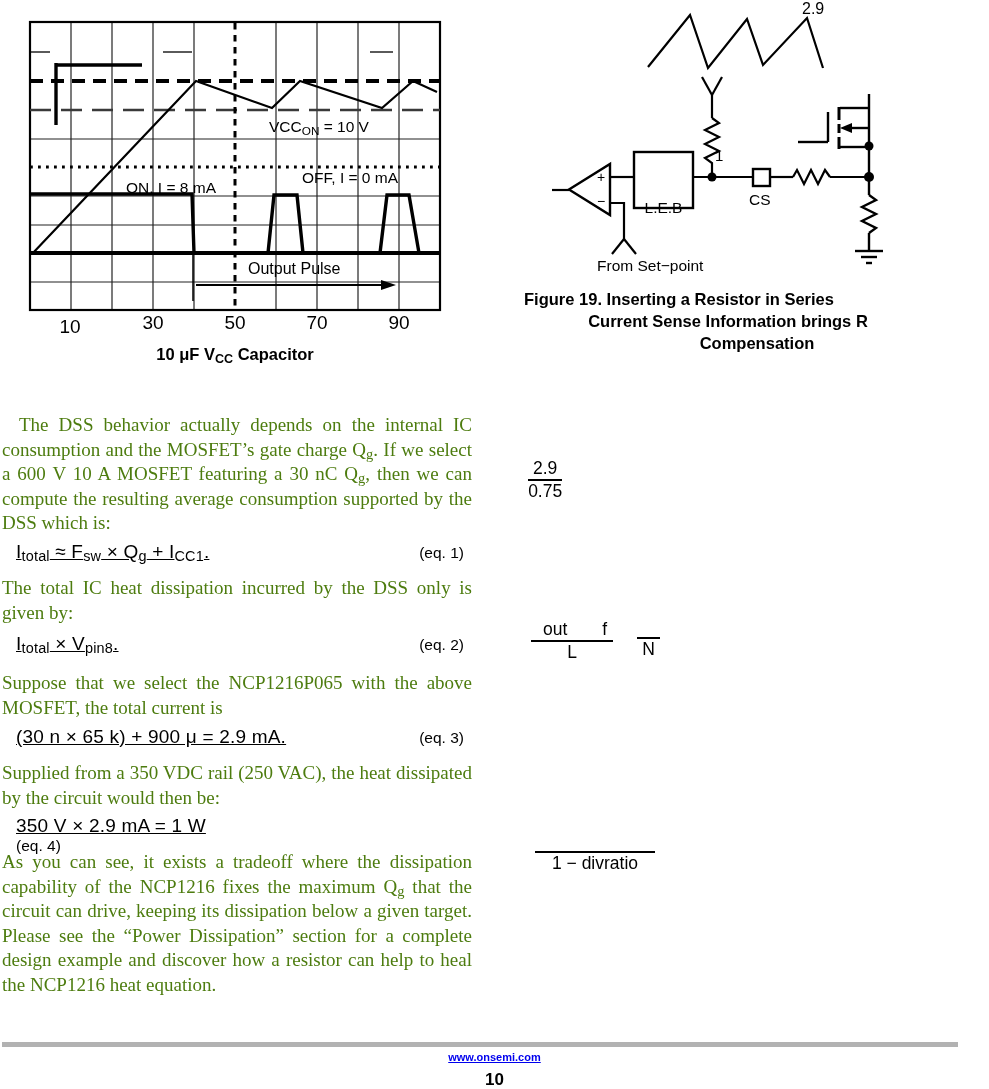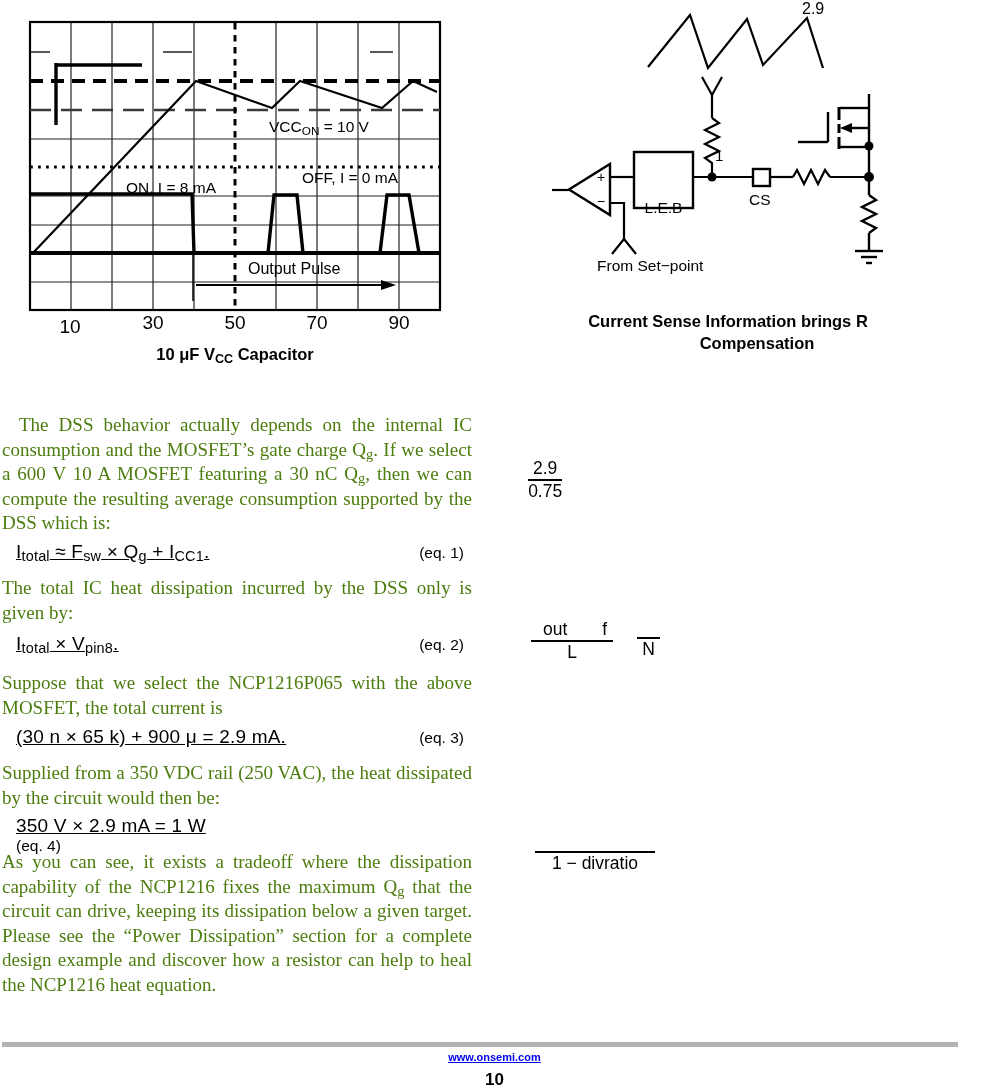--- a/index.html
+++ b/index.html
@@ -185,20 +185,21 @@
   </svg>
 
   <div class="cirlbl" style="left:802px;top:0;font-size:16px;">2.9</div>
   <div class="cirlbl" style="left:715px;top:147px;font-size:15px;">1</div>
   <div class="lebbox">L.E.B</div>
   <div class="cirlbl" style="left:749px;top:191px;">CS</div>
   <div class="cirlbl" style="left:597px;top:169px;font-size:14px;">+</div>
   <div class="cirlbl" style="left:597px;top:193px;font-size:14px;">−</div>
   <div class="cirlbl" style="left:597px;top:257px;">From Set−point</div>
 
+  <div class="abs cap cap19line" style="left:679px;top:288px;">Figure 19. Inserting a Resistor in Series</div>
   <div class="abs cap cap19line" style="left:728px;top:310px;">Current Sense Information brings R</div>
   <div class="abs cap cap19line" style="left:757px;top:332px;">Compensation</div>
 </div>
 
 <p class="bodytext indent" style="top:413px;">The DSS behavior actually depends on the internal IC consumption and the MOSFET’s gate charge Q<sub>g</sub>. If we select a 600 V 10 A MOSFET featuring a 30 nC Q<sub>g</sub>, then we can compute the resulting average consumption supported by the DSS which is:</p>
 
 <div class="eqrow" style="top:541px;">
   <span class="eqexpr">I<sub>total</sub> ≈ F<sub>sw</sub> × Q<sub>g</sub> + I<sub>CC1</sub>.</span>
   <span class="eqtag">(eq. 1)</span>
 </div>

